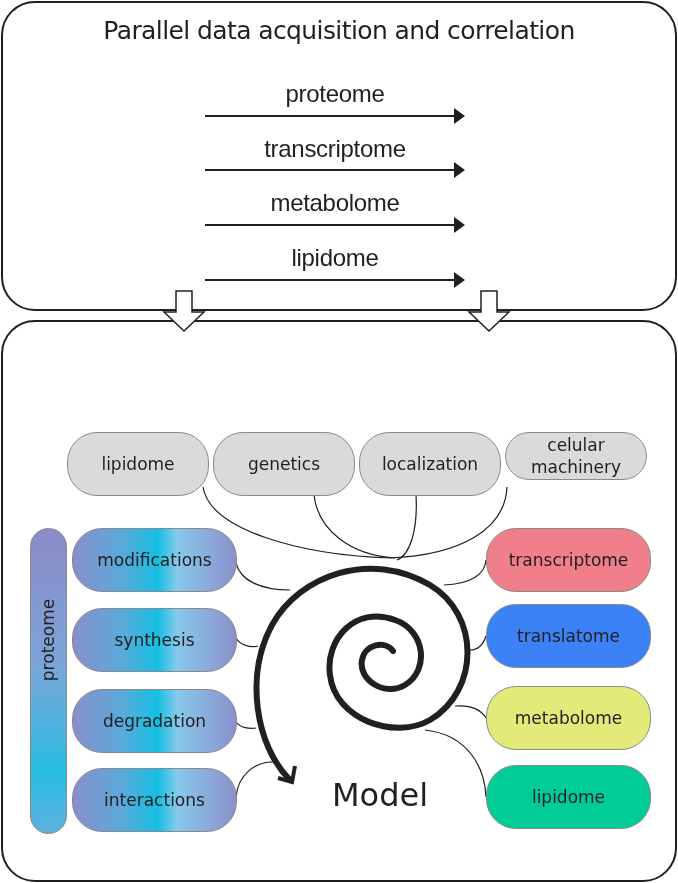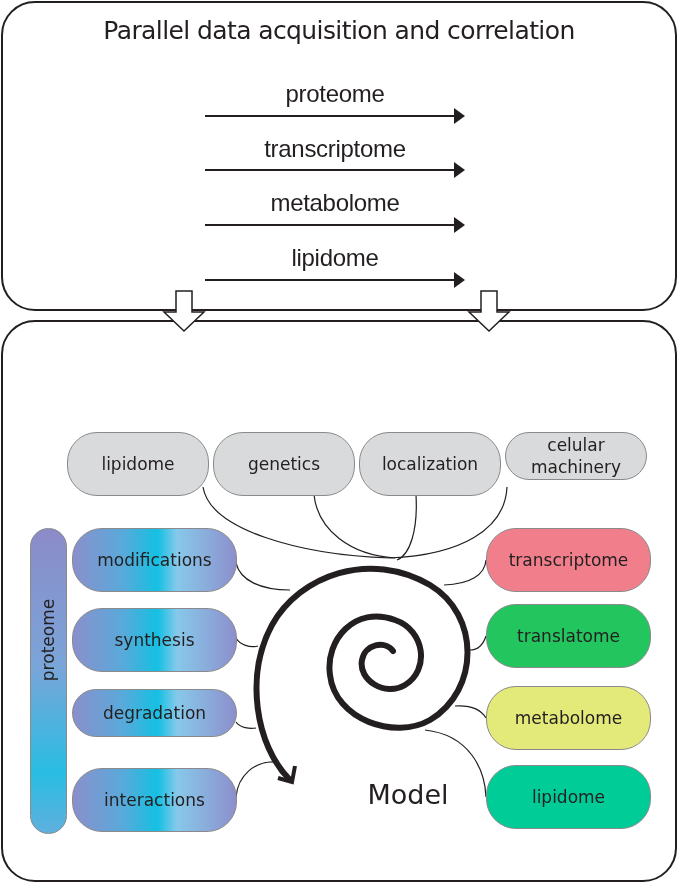--- a/index.html
+++ b/index.html
@@ -11,21 +11,21 @@
   #top-title{top:16px;}
   #bottom-title{top:341px;line-height:36px;font-size:25.5px;}
   .flow-label{position:absolute;left:205px;width:260px;text-align:center;font-size:24px;letter-spacing:-0.3px;font-family:"Liberation Sans",sans-serif;}
   .flow-arrow{position:absolute;left:205px;width:258px;height:2px;background:#231f20;}
   .flow-arrow::after{content:"";position:absolute;right:-2px;top:-7px;border-left:11px solid #231f20;border-top:8px solid transparent;border-bottom:8px solid transparent;}
   .pill{position:absolute;border-radius:30px;border:1.5px solid #8a8a8a;box-sizing:border-box;display:flex;align-items:center;justify-content:center;text-align:center;font-size:17px;line-height:22px;}
   .gray{background:#d9dadb;}
   .blue{background:linear-gradient(90deg,#8a8fcc 0%,#5aa9da 30%,#14c0e3 52%,#87c9ea 64%,#8c8fcc 100%);}
   .proteome-bar{position:absolute;left:30px;top:528px;width:37px;height:306px;border-radius:19px;border:1.5px solid #8a8a8a;box-sizing:border-box;background:linear-gradient(180deg,#8b8bc8 0%,#7aa5d8 45%,#29bde3 80%,#5fb0de 100%);}
   .proteome-label{position:absolute;left:48px;top:640px;transform:translate(-50%,-50%) rotate(-90deg);font-size:17px;white-space:nowrap;}
-  .model-text{position:absolute;left:300px;top:776px;width:160px;text-align:center;font-size:27px;line-height:38px;margin-left:28px;}
+  .model-text{position:absolute;left:300px;top:776px;width:160px;text-align:center;font-size:32px;line-height:38px;}
   svg{position:absolute;left:0;top:0;}
 </style>
 </head>
 <body>
 
 <div class="panel" id="top-panel"></div>
 <div class="title" id="top-title">Parallel data acquisition and correlation</div>
 
 <div class="flow-label" style="top:80px">proteome</div>
 <div class="flow-arrow" style="top:115px"></div>
@@ -81,31 +81,31 @@
 
 <div class="proteome-bar"></div>
 <div class="proteome-label">proteome</div>
 
 <div class="pill blue" style="left:72px;top:528px;width:165px;height:64px;">
     <span>modifications</span>
   </div>
 <div class="pill blue" style="left:72px;top:608px;width:165px;height:64px;align-items:center;">
     <span>synthesis</span>
   </div>
-<div class="pill blue" style="left:72px;top:689px;width:165px;height:48px;">
+<div class="pill blue" style="left:72px;top:689px;width:165px;height:64px;">
     <span>degradation</span>
   </div>
 <div class="pill blue" style="left:72px;top:768px;width:165px;height:64px;">
     <span>interactions</span>
   </div>
 
 <div class="pill" style="left:486px;top:528px;width:165px;height:64px;background:#f07f8b;">
     <span>transcriptome</span>
   </div>
-<div class="pill" style="left:486px;top:604px;width:165px;height:64px;background:#22c55e;">
+<div class="pill" style="left:486px;top:604px;width:165px;height:64px;background:#3b82f6;">
     <span>translatome</span>
   </div>
 <div class="pill" style="left:486px;top:686px;width:165px;height:64px;background:#e4ea7a;">
     <span>metabolome</span>
   </div>
 <div class="pill" style="left:486px;top:765px;width:165px;height:64px;background:#00cc98;">
     <span>lipidome</span>
   </div>
 
 <div class="model-text">

